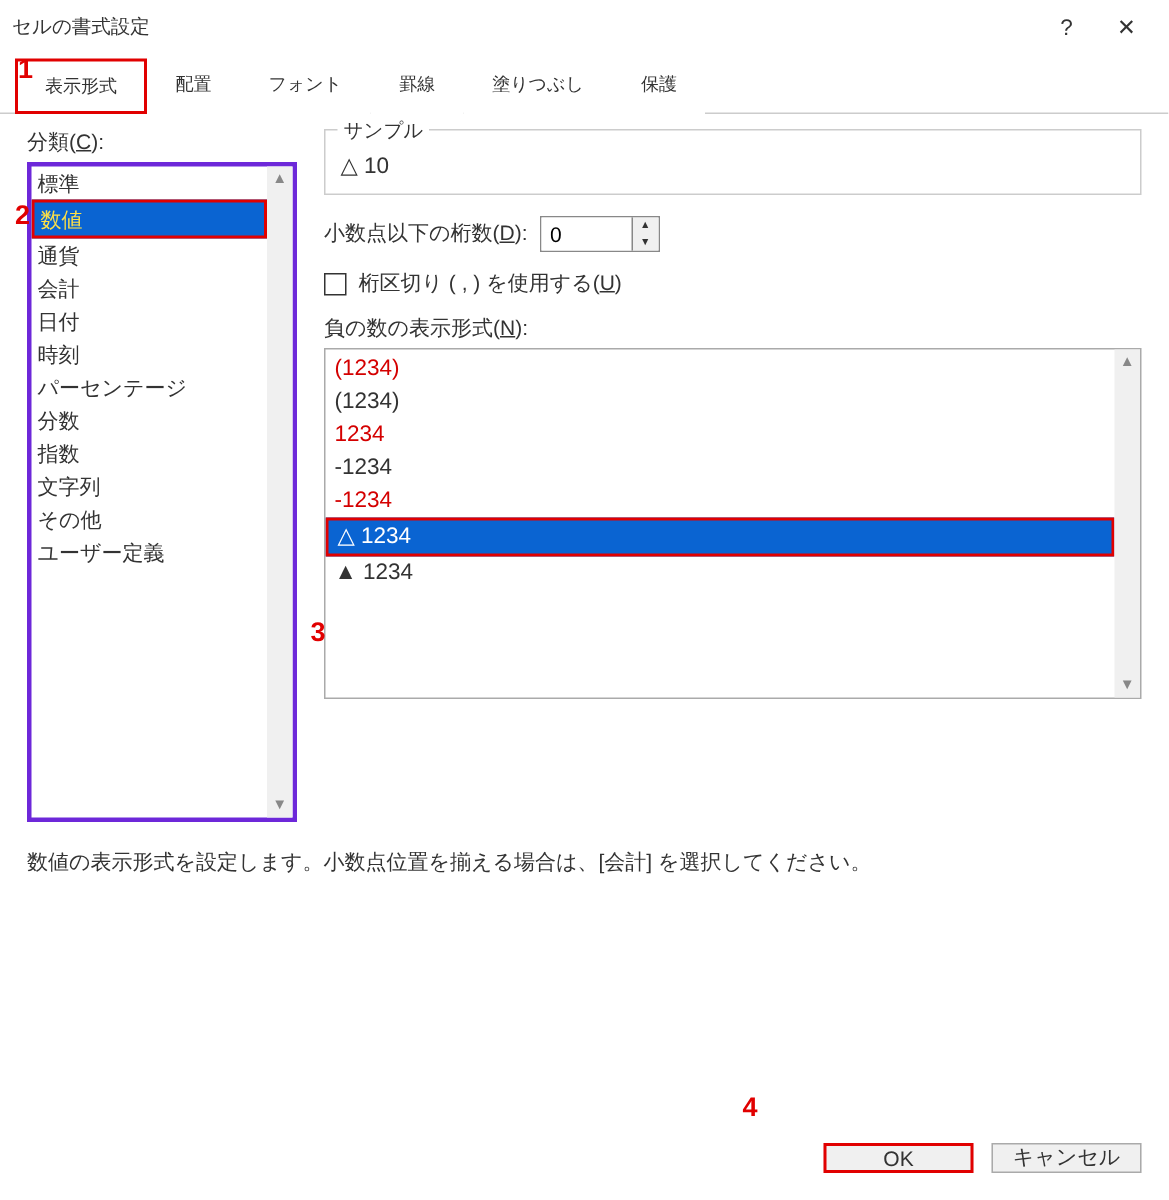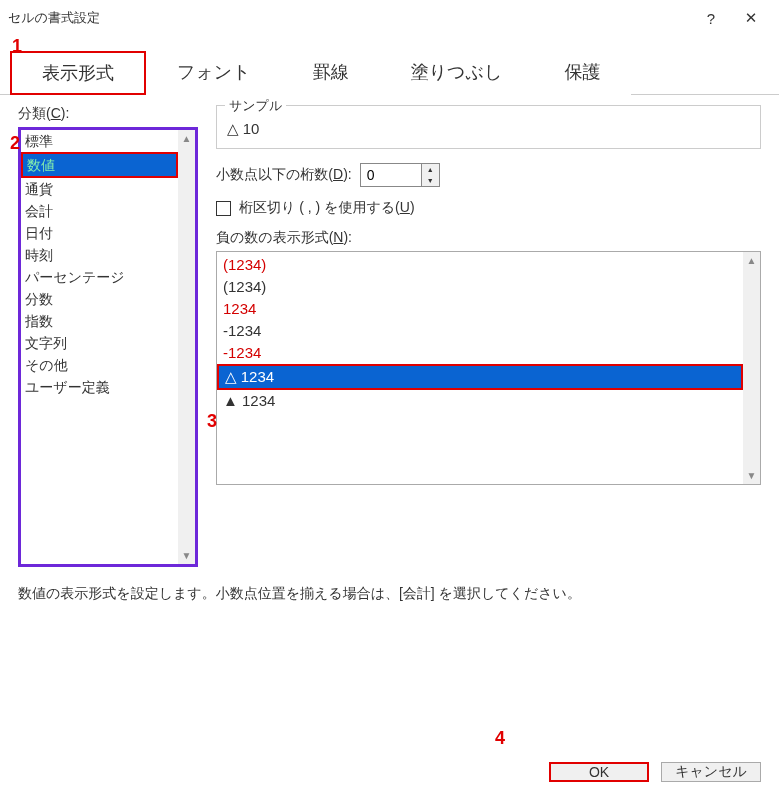--- a/index.html
+++ b/index.html
@@ -30,29 +30,28 @@
       color: #333;
     }
     .tabs {
       display: flex;
       border-bottom: 1px solid #ccc;
       padding: 0 10px;
       margin-top: 4px;
       position: relative;
     }
     .tab {
-      padding: 8px 30px;
+      padding: 8px 18px;
       border: 1px solid transparent;
       border-bottom: none;
       position: relative;
       top: 1px;
       background: #fff;
       cursor: default;
-      font-size: 18px;
-      margin-top: 12px;
+      font-size: 12px;
     }
     .tab.active {
       border-color: #ccc;
       border-bottom: 1px solid #fff;
     }
     .red-box { border: 2px solid #e10000 !important; }
     .annot {
       position: absolute;
       color: #e10000;
       font-weight: bold;
@@ -78,21 +77,21 @@
       left: 0; right: 17px; top: 0; bottom: 0;
       overflow: hidden;
     }
     .cat-item {
       padding: 1px 4px;
       font-size: 14px;
       line-height: 20px;
     }
     .cat-item.selected {
       background: #0a64d2;
-      color: #86efac;
+      color: #fde047;
     }
     .scrollbar {
       position: absolute;
       right: 0; top: 0; bottom: 0;
       width: 17px;
       background: #f0f0f0;
       display: flex;
       flex-direction: column;
     }
     .sb-btn {
@@ -203,20 +202,21 @@
 <div class="titlebar">
   <span class="titlebar-text">セルの書式設定</span>
   <div class="titlebar-btn">?</div>
   <div class="titlebar-btn">✕</div>
 </div>
 
 <div class="annot" style="left:12px; top:36px;">1</div>
 
 <div class="tabs">
   <div class="tab active red-box"><span>表示形式</span></div>
+  <div class="tab"><span>配置</span></div>
   <div class="tab"><span>フォント</span></div>
   <div class="tab"><span>罫線</span></div>
   <div class="tab"><span>塗りつぶし</span></div>
   <div class="tab"><span>保護</span></div>
 </div>
 
 <div class="content">
 
   <div class="left">
     <div class="category-label">

